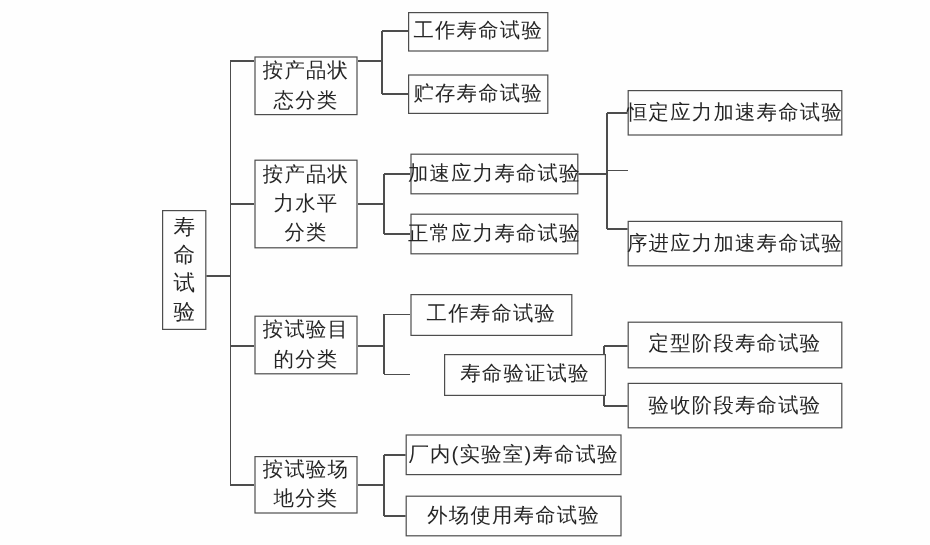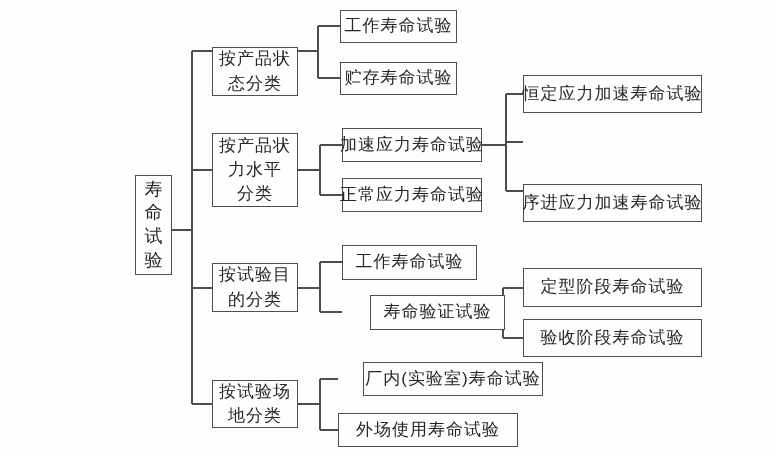--- a/index.html
+++ b/index.html
@@ -90,17 +90,17 @@
   <div class="node leaf" style="left:523px;top:172px;width:179px;height:38px;margin-top:12px;">序进应力加速寿命试验</div>
 
   <div class="node leaf" style="left:342px;top:245px;width:135px;height:35px;">工作寿命试验</div>
 
   <div class="node leaf" style="left:342px;top:295px;width:135px;height:35px;margin-left:28px;">寿命验证试验</div>
 
   <div class="node leaf" style="left:523px;top:268px;width:179px;height:39px;font-family:Liberation Serif, serif;">定型阶段寿命试验</div>
 
   <div class="node leaf" style="left:523px;top:319px;width:179px;height:38px;">验收阶段寿命试验</div>
 
-  <div class="node leaf" style="left:338px;top:362px;width:180px;height:34px;margin-left:25px;">厂内(实验室)寿命试验</div>
+  <div class="node leaf" style="left:338px;top:362px;width:180px;height:34px;">厂内(实验室)寿命试验</div>
 
   <div class="node leaf" style="left:338px;top:413px;width:180px;height:34px;text-align:right;">外场使用寿命试验</div>
 
 </div>
 
 </body></html>

